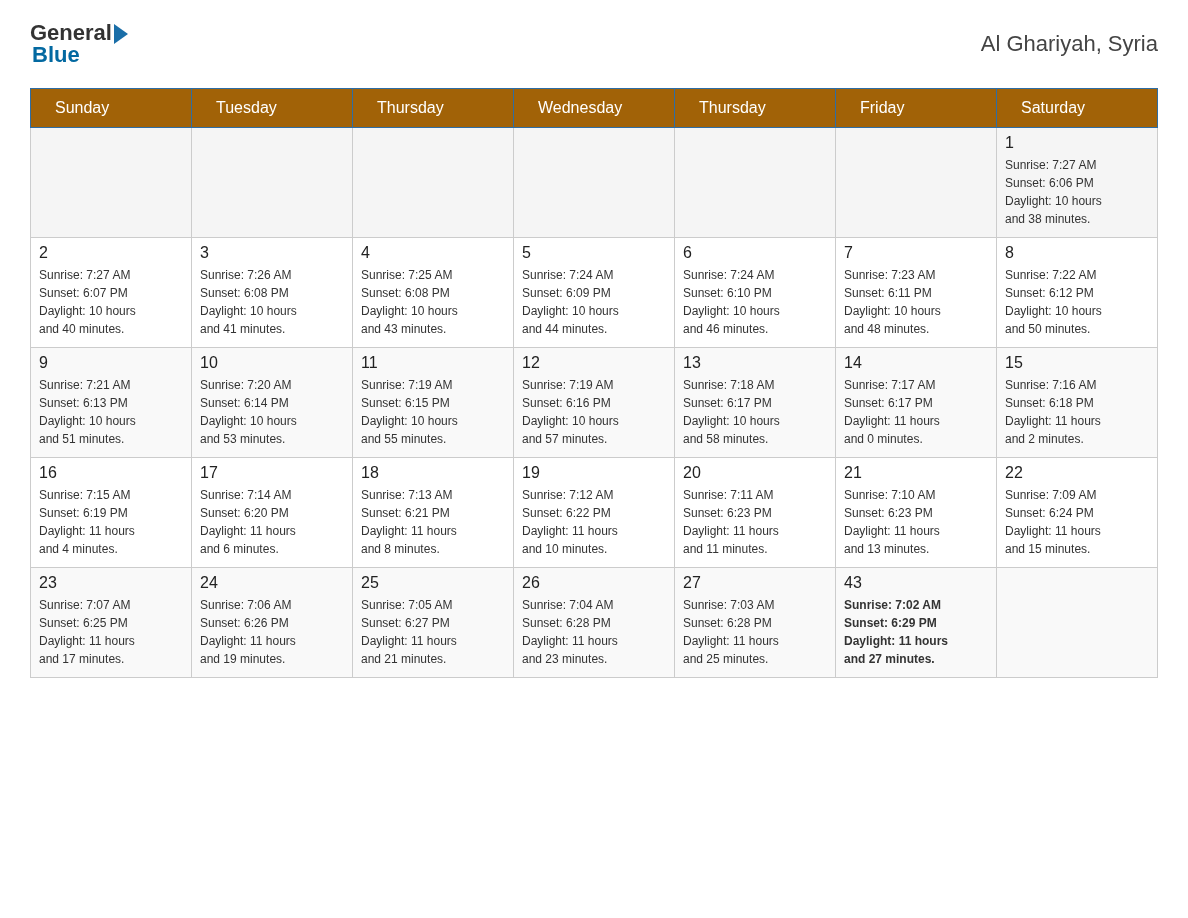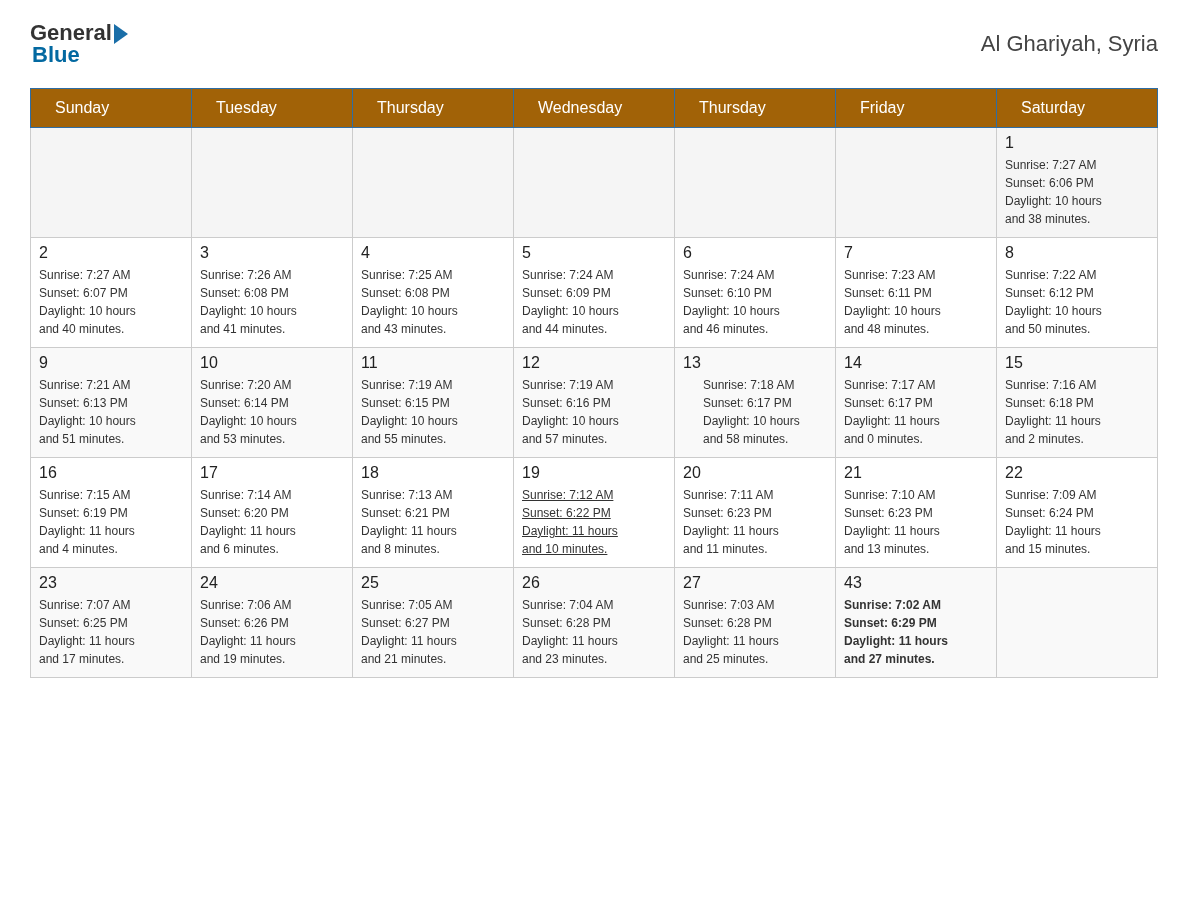--- a/index.html
+++ b/index.html
@@ -224,21 +224,21 @@
         </td>
         <td>
           <div class="day-num">12</div>
           <div class="day-info" style="white-space: pre-line;">Sunrise: 7:19 AM
 Sunset: 6:16 PM
 Daylight: 10 hours
 and 57 minutes.</div>
         </td>
         <td>
           <div class="day-num">13</div>
-          <div class="day-info" style="white-space: pre-line; margin-left: 20px;">Sunrise: 7:18 AM
+          <div class="day-info" style="white-space: pre-line;">Sunrise: 7:18 AM
 Sunset: 6:17 PM
 Daylight: 10 hours
 and 58 minutes.</div>
         </td>
         <td>
           <div class="day-num">14</div>
           <div class="day-info" style="white-space: pre-line;">Sunrise: 7:17 AM
 Sunset: 6:17 PM
 Daylight: 11 hours
 and 0 minutes.</div>
@@ -268,21 +268,21 @@
         </td>
         <td>
           <div class="day-num">18</div>
           <div class="day-info" style="white-space: pre-line;">Sunrise: 7:13 AM
 Sunset: 6:21 PM
 Daylight: 11 hours
 and 8 minutes.</div>
         </td>
         <td>
           <div class="day-num">19</div>
-          <div class="day-info" style="white-space: pre-line; text-decoration: underline;">Sunrise: 7:12 AM
+          <div class="day-info" style="white-space: pre-line;">Sunrise: 7:12 AM
 Sunset: 6:22 PM
 Daylight: 11 hours
 and 10 minutes.</div>
         </td>
         <td>
           <div class="day-num">20</div>
           <div class="day-info" style="white-space: pre-line;">Sunrise: 7:11 AM
 Sunset: 6:23 PM
 Daylight: 11 hours
 and 11 minutes.</div>

